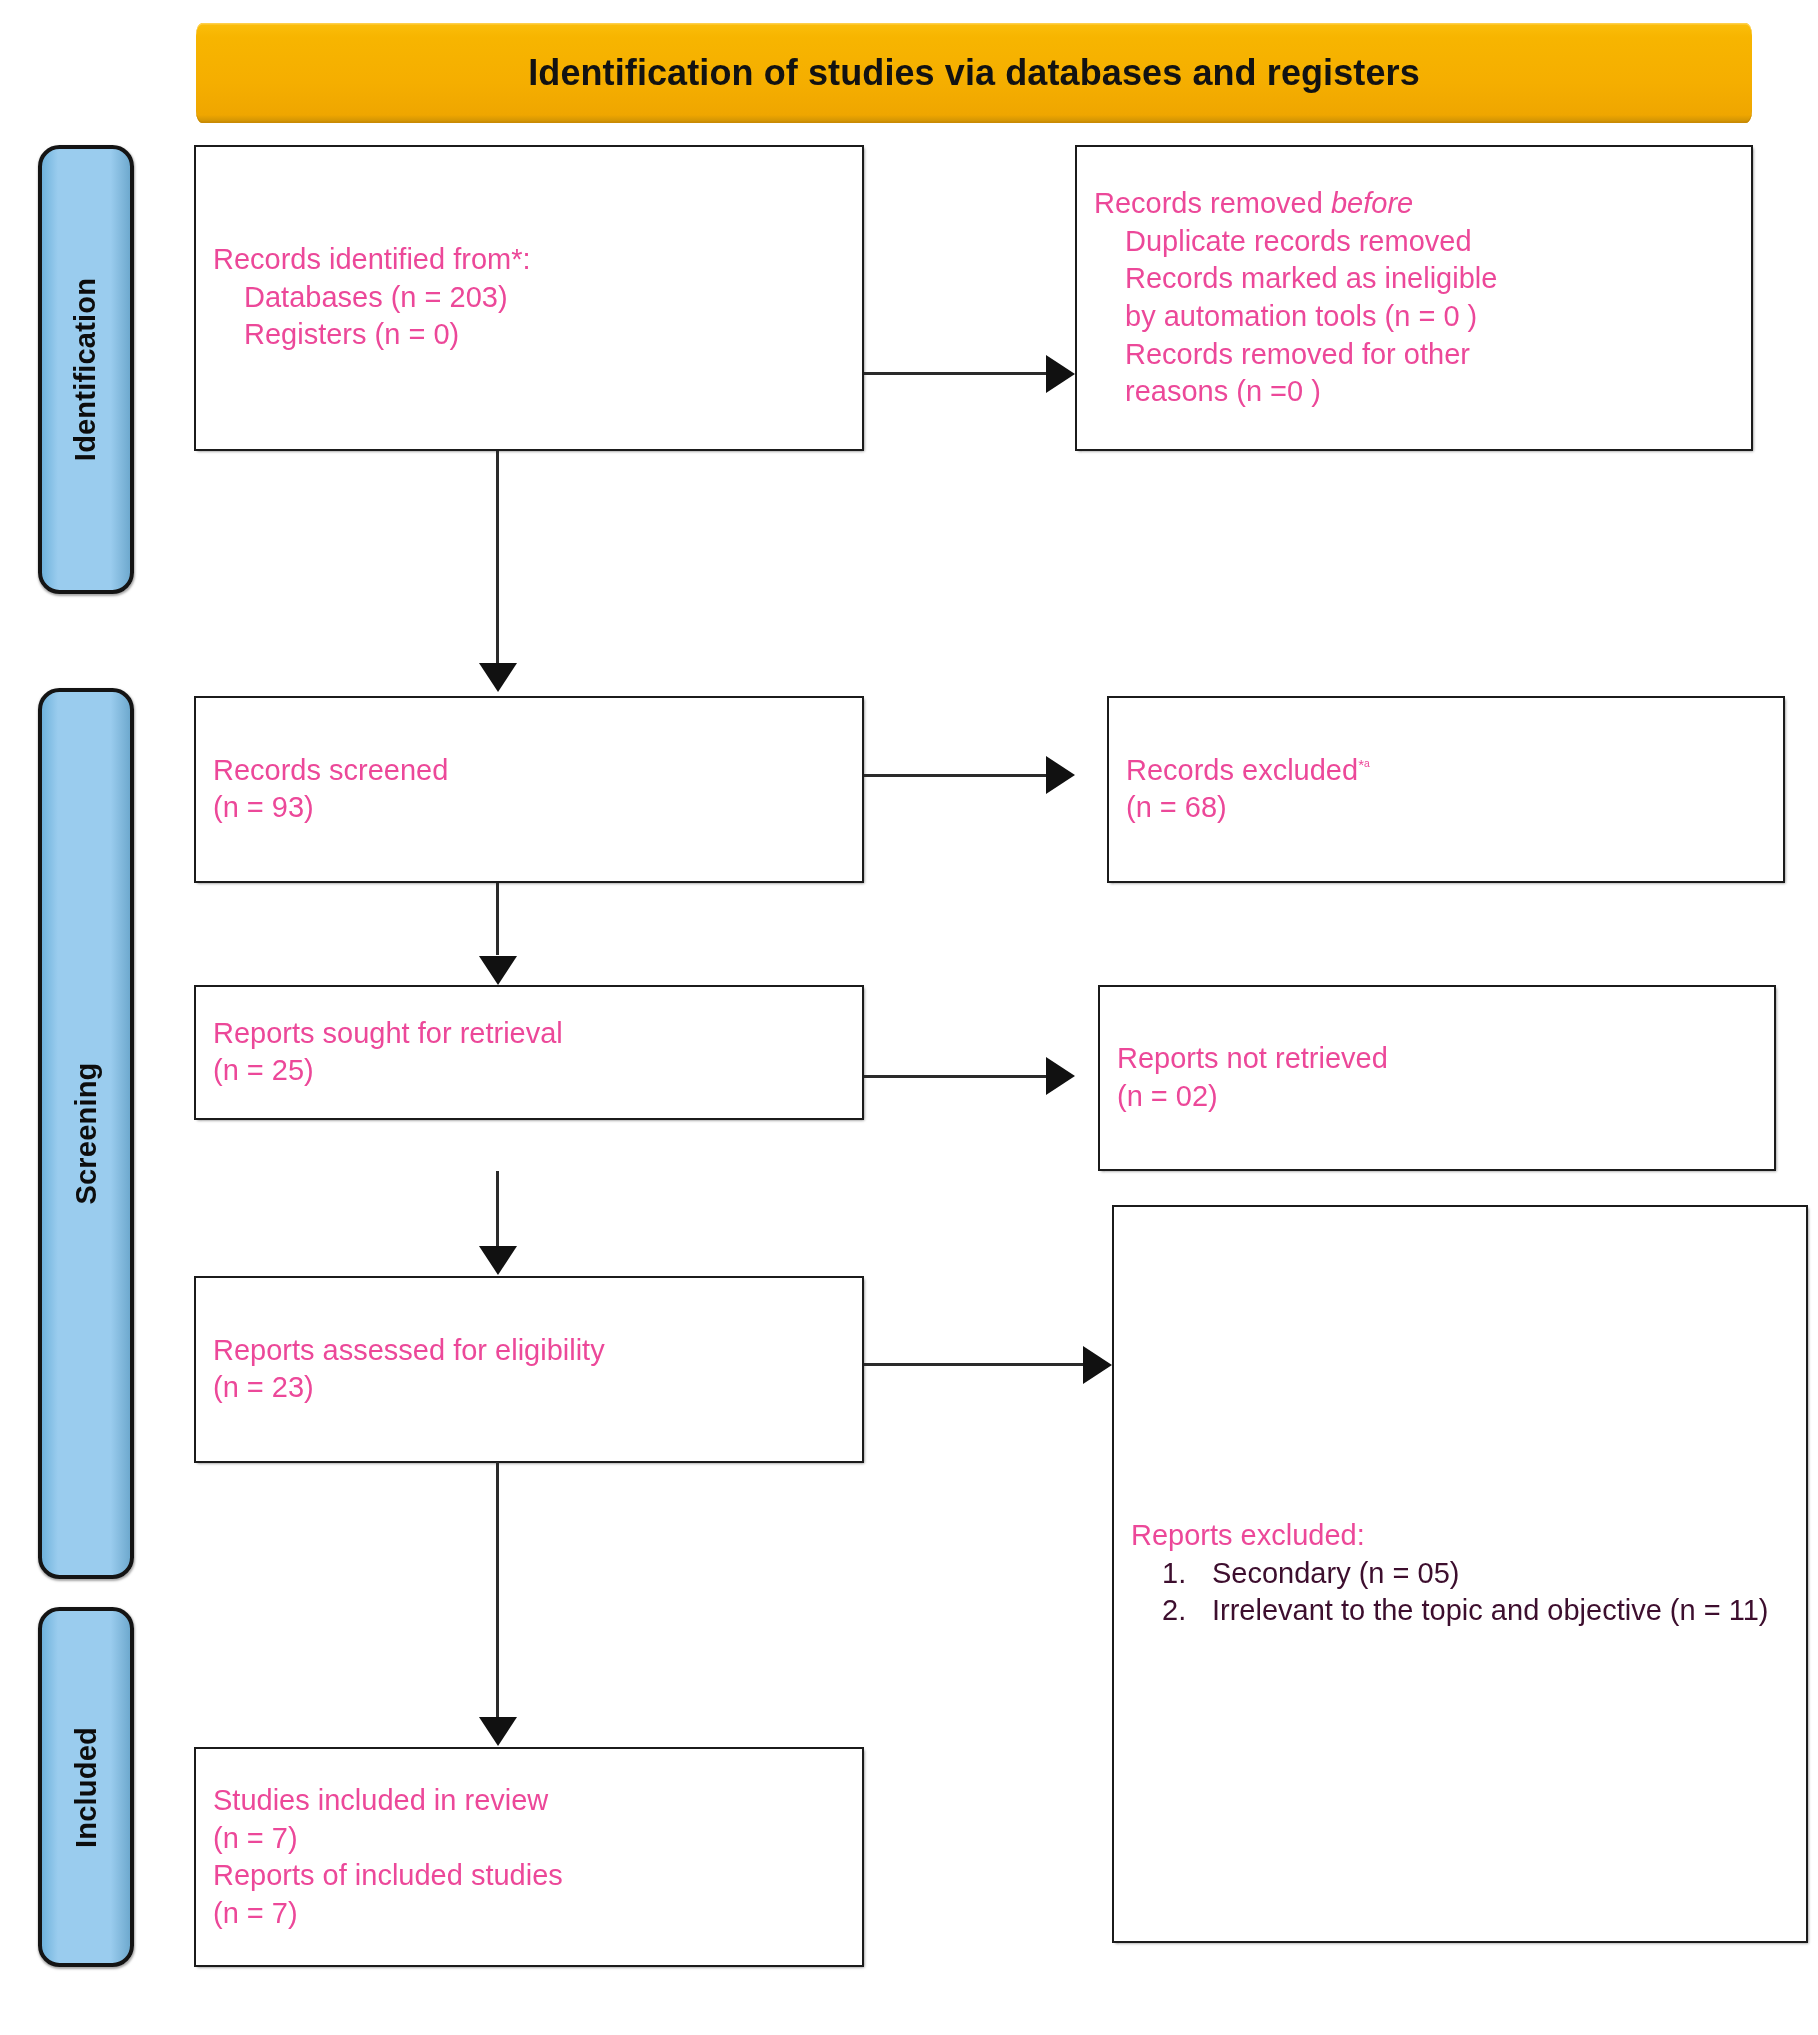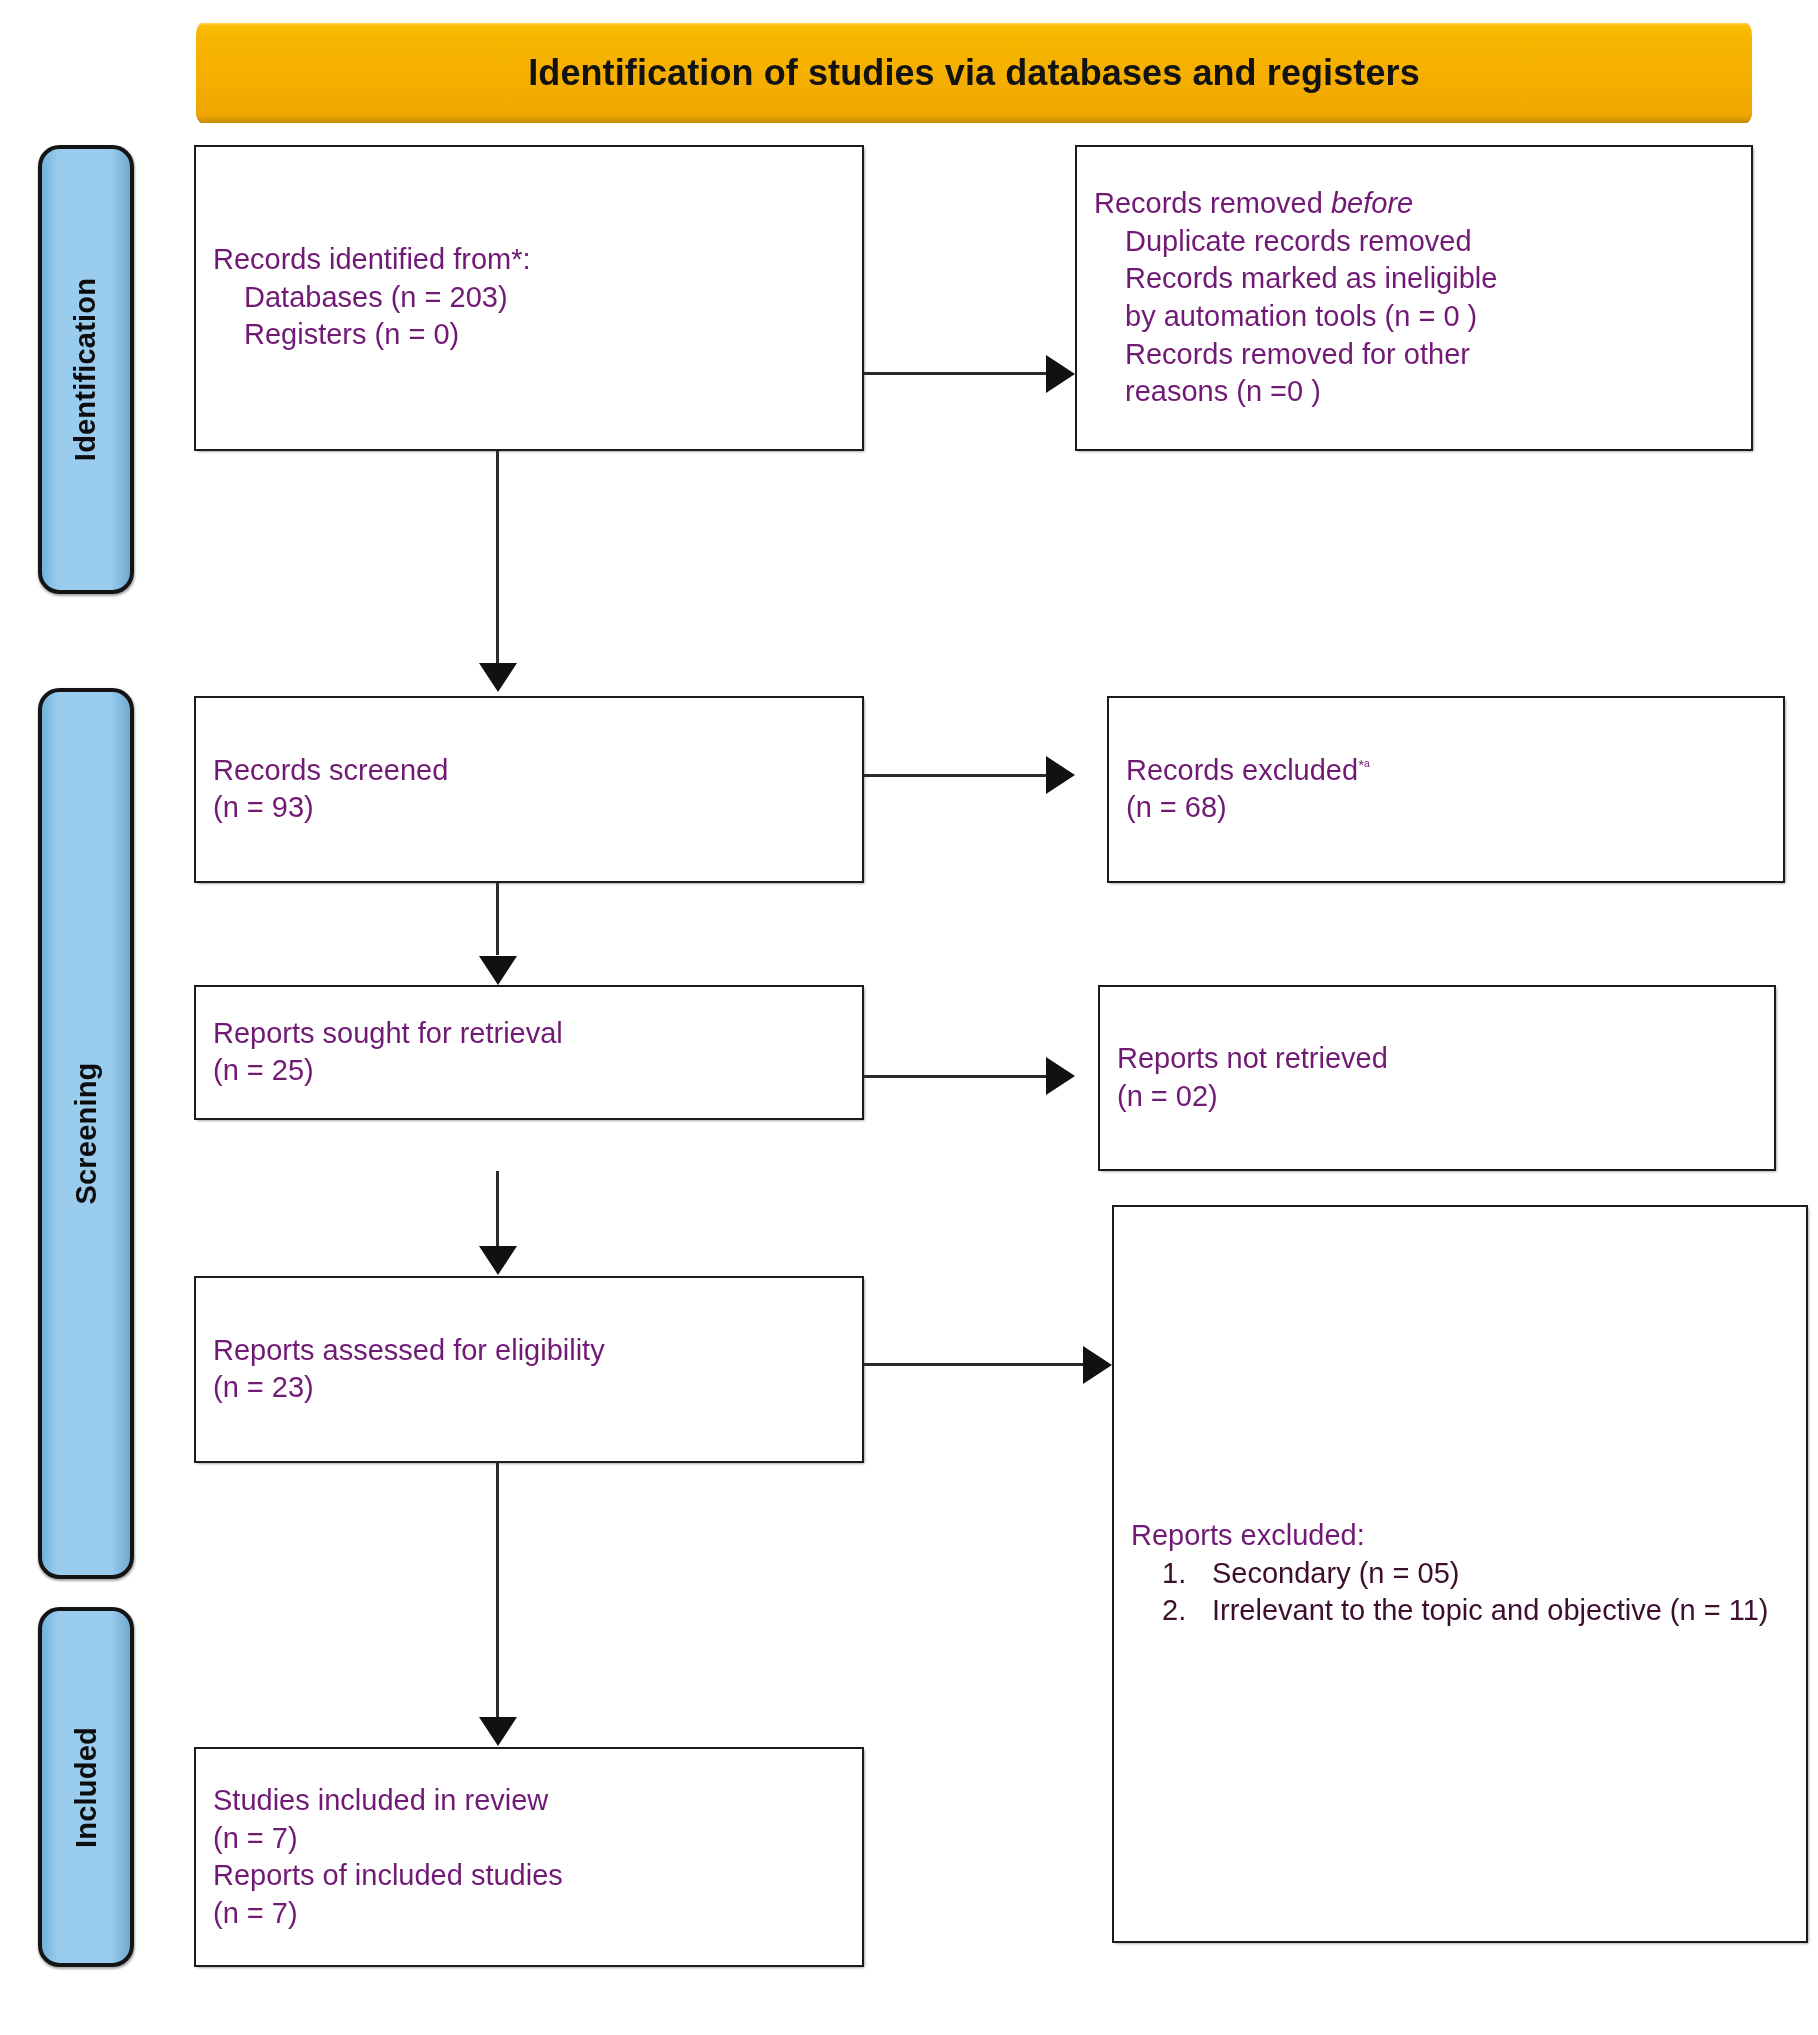--- a/index.html
+++ b/index.html
@@ -42,21 +42,21 @@
   .box{
     position:absolute;background:#ffffff;box-sizing:border-box;
     border:2.3px solid #1b1b1b;
     box-shadow:1.9px 2.3px 2.8px -0.9px rgba(0,0,0,.55);
   }
   .box .inner{
     position:absolute;left:0;right:0;top:50%;transform:translateY(-50%);
     padding:0 17px;box-sizing:border-box;
   }
   .ln{
-    font-size:29px;line-height:1.30;color:#701a75;
+    font-size:29px;line-height:1.30;color:#ec4899;
     white-space:nowrap;
   }
   .ind{padding-left:31px;}
   .it{font-style:italic;}
   sup{font-size:0.52em;vertical-align:super;line-height:0;}
 
   
   .olist{margin:0;padding:0;list-style:none;}
   .olist li{display:flex;font-size:29px;line-height:1.30;color:#3D0E2E;margin-left:31px;}
   .olist li .num{width:50px;flex:0 0 50px;}

